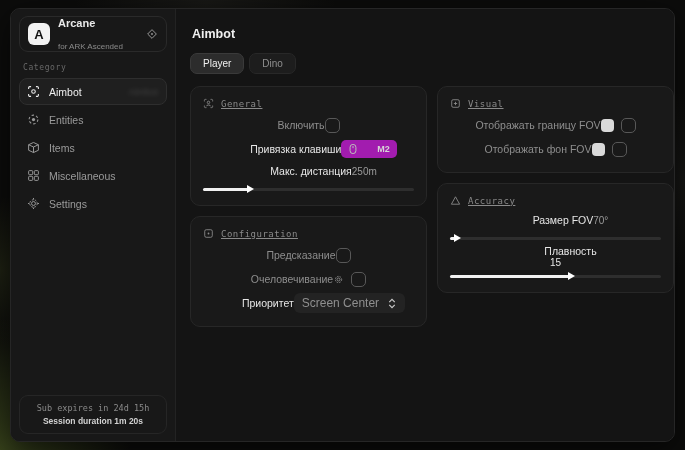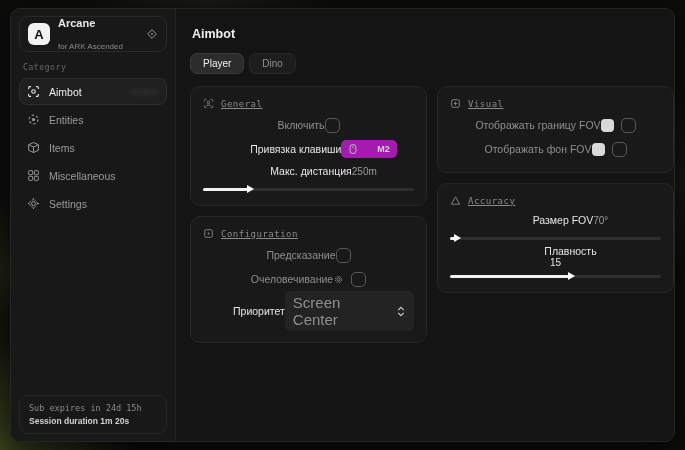--- a/index.html
+++ b/index.html
@@ -45,21 +45,21 @@
     border:1px solid transparent; position:relative;
   }
   .nav-item.active { background:#1f1f1f; border-color:#2e2e2e; color:#eeeeee; }
   .nav-item .nicon { width:13px; height:13px; flex:0 0 13px; display:flex; }
   .ghost {
     position:absolute; right:8px; color:#8d8d8d; font-size:9.5px;
     filter:blur(2.2px); opacity:.30; pointer-events:none;
   }
   .sidebar-footer {
     position:absolute; left:8px; right:8px; bottom:7px;
-    border:1px solid #262626; border-radius:9px; padding:7px 9px;
+    border:1px solid #262626; border-radius:9px; padding:7px 9px;text-align:center;
   }
   .foot-line1 { color:#8a8a8a; font-size:8.5px; font-family:"DejaVu Sans Mono", monospace; margin-bottom:3px; }
   .foot-line2 { color:#d2d2d2; font-size:8.5px; font-weight:bold; }
   
   .main { flex:1; background:#141414; padding:13px 14px; position:relative; }
   .page-title { color:#efefef; font-size:12.5px; font-weight:bold; margin:5px 0 12px 2px; }
   .tabs { display:flex; gap:5px; margin-bottom:12px; }
   .tab {
     font-size:10px; padding:4px 12px; border-radius:7px; cursor:pointer;
     background:#1d1d1d; border:1px solid #282828; color:#8f8f8f;
@@ -87,21 +87,21 @@
   .ctrl-group { display:flex; align-items:center; gap:7px; }
   .keybind {
     display:flex; align-items:center; gap:19px; background:#a21caf; border-radius:5px;
     padding:3px 7px; color:#d6d6d6; font-size:9px; font-weight:bold; cursor:pointer;
   }
   .keybind .kicon { width:10px; height:12px; display:flex; color:#bdbdbd; }
   .dropdown {
     display:flex; align-items:center; gap:8px; background:#232323; border-radius:6px;
     padding:3px 8px; cursor:pointer;
   }
-  .dropdown-value { color:#8f8f8f; font-size:15px; }
+  .dropdown-value { color:#8f8f8f; font-size:12px; }
   .dropdown .dicon { width:10px; height:11px; display:flex; color:#c9c9c9; }
   .slider { position:relative; height:3px; border-radius:2px; background:#2e2e2e; margin:7px 0 3px 0; cursor:pointer; }
   .slider-fill { position:absolute; left:0; top:0; bottom:0; background:#f1f1f1; border-radius:2px; }
   .slider-thumb {
     position:absolute; top:-3px; width:0; height:0;
     border-top:4.5px solid transparent; border-bottom:4.5px solid transparent;
     border-left:7px solid #ffffff; margin-left:-2px;
   }
   .gear-mini { width:11px; height:11px; display:flex; color:#8f8f8f; }
   svg { display:block; width:100%; height:100%; }

